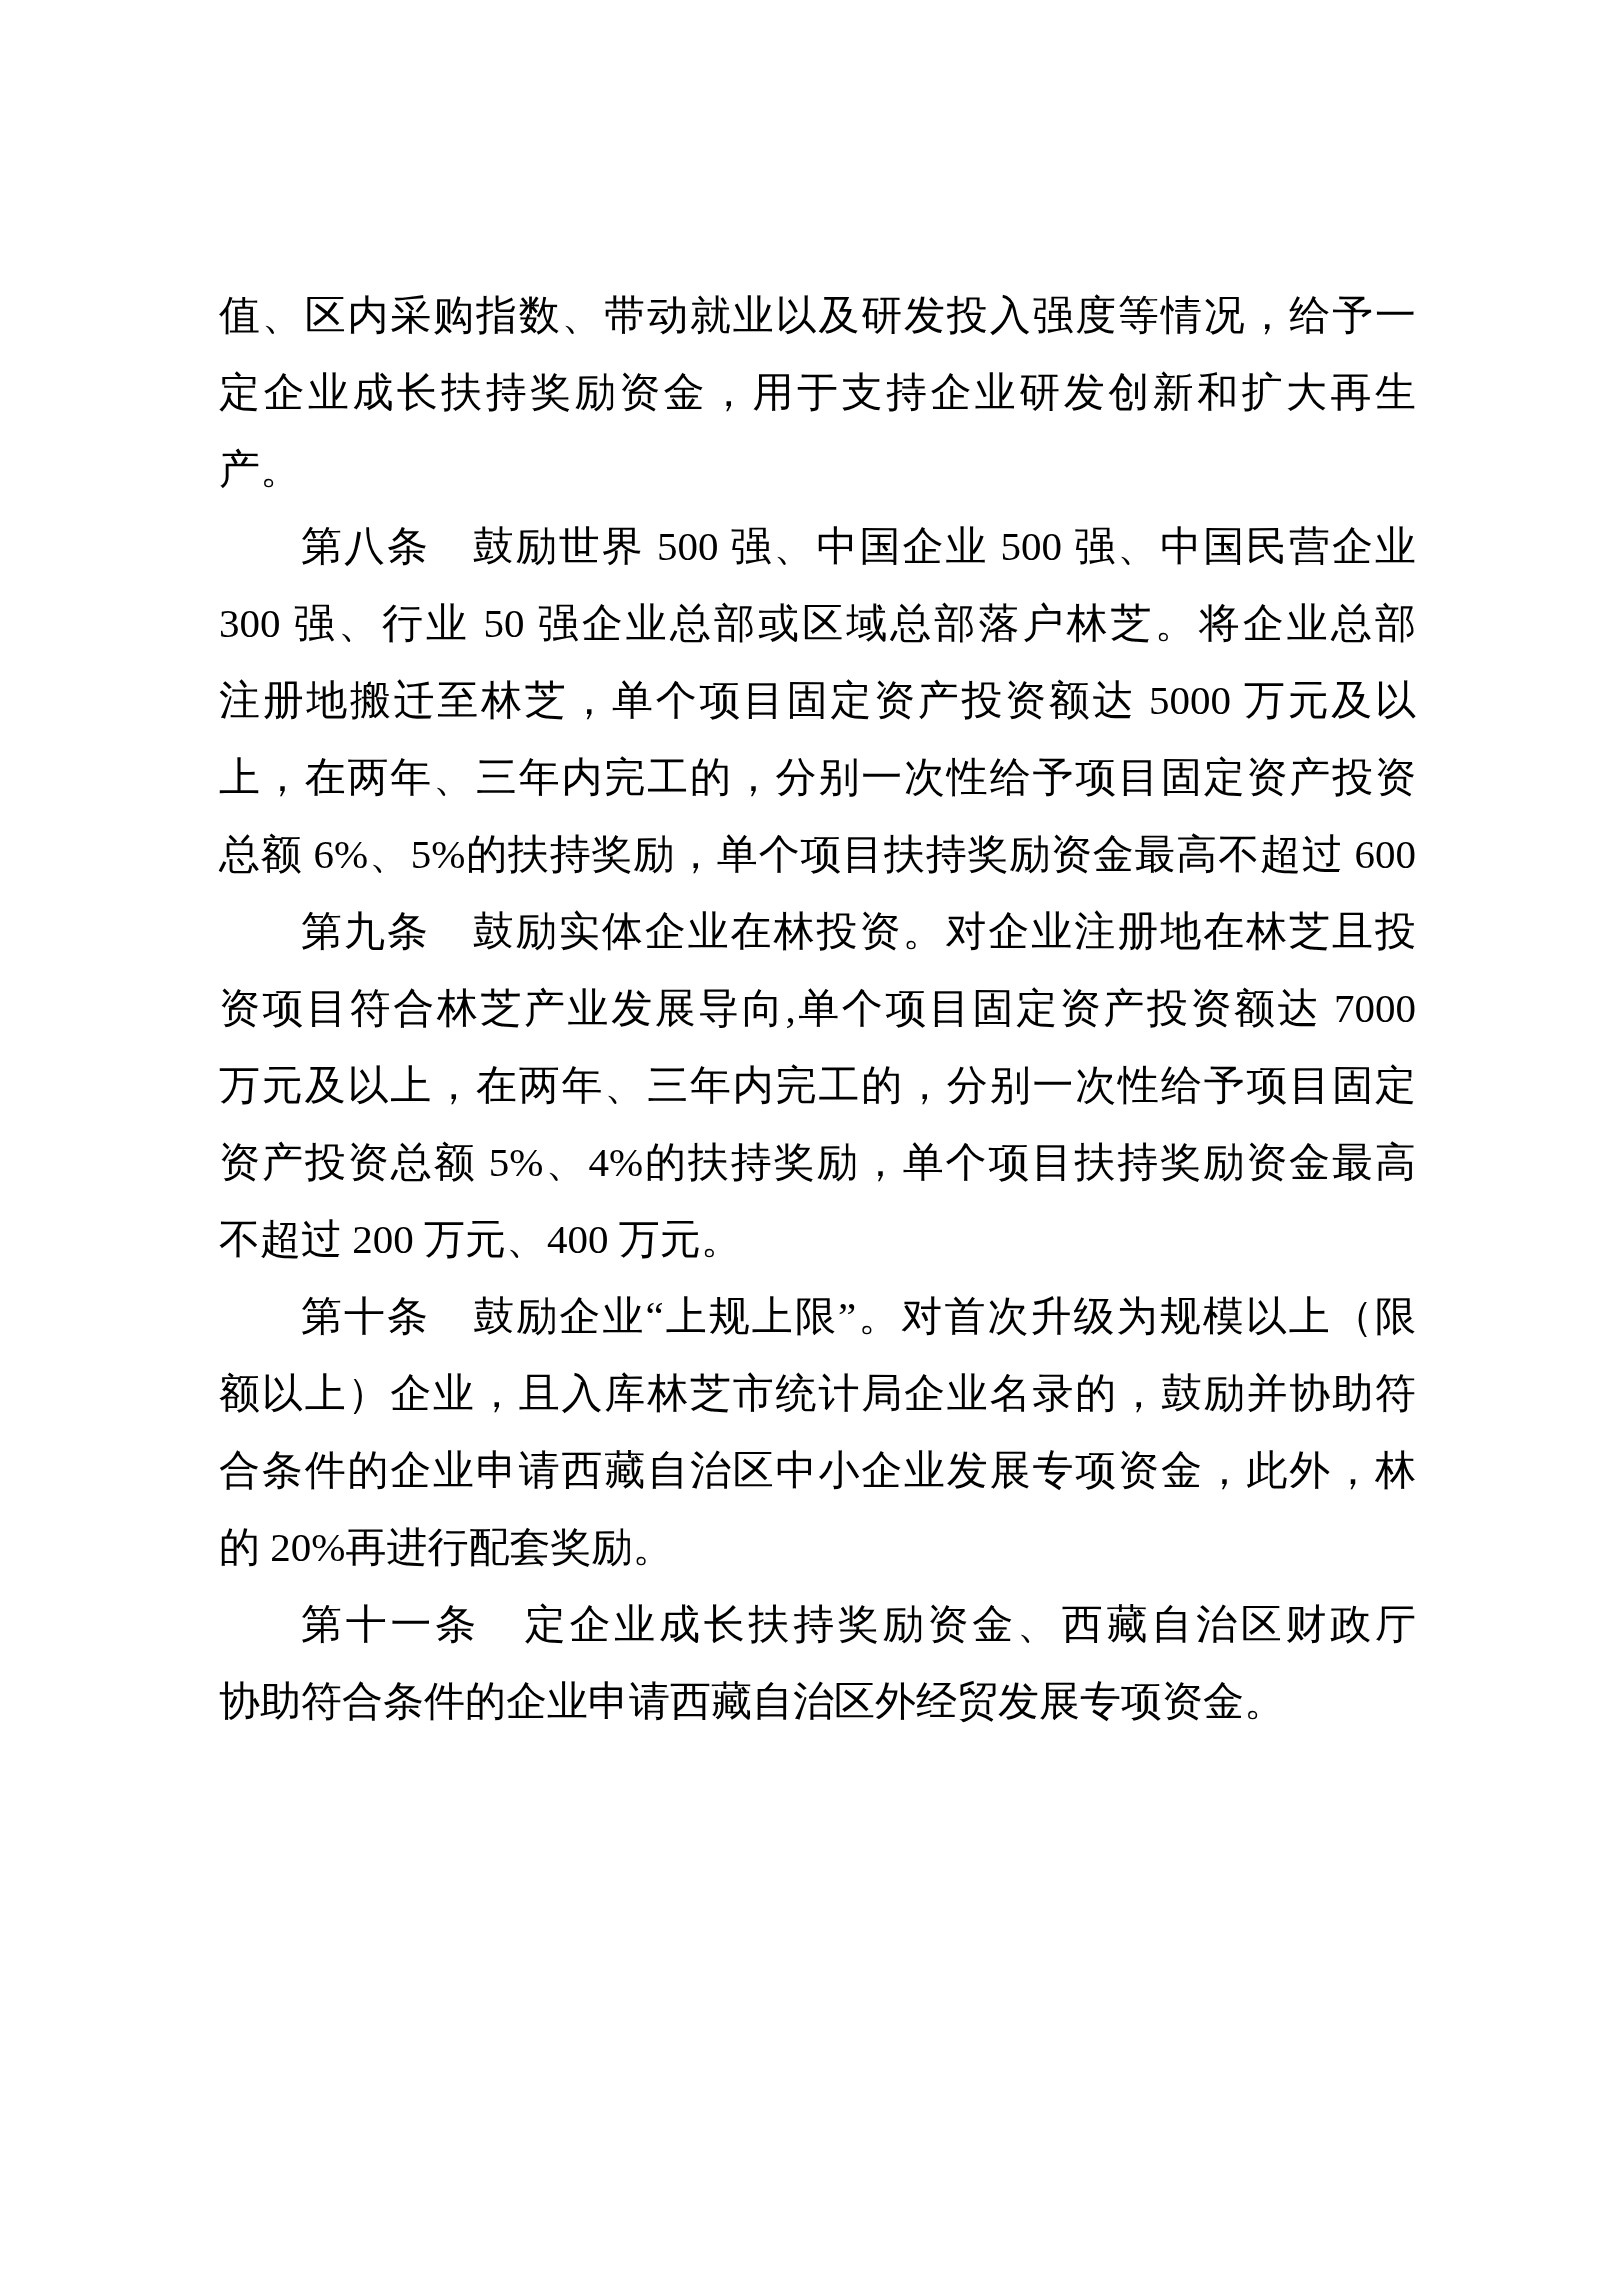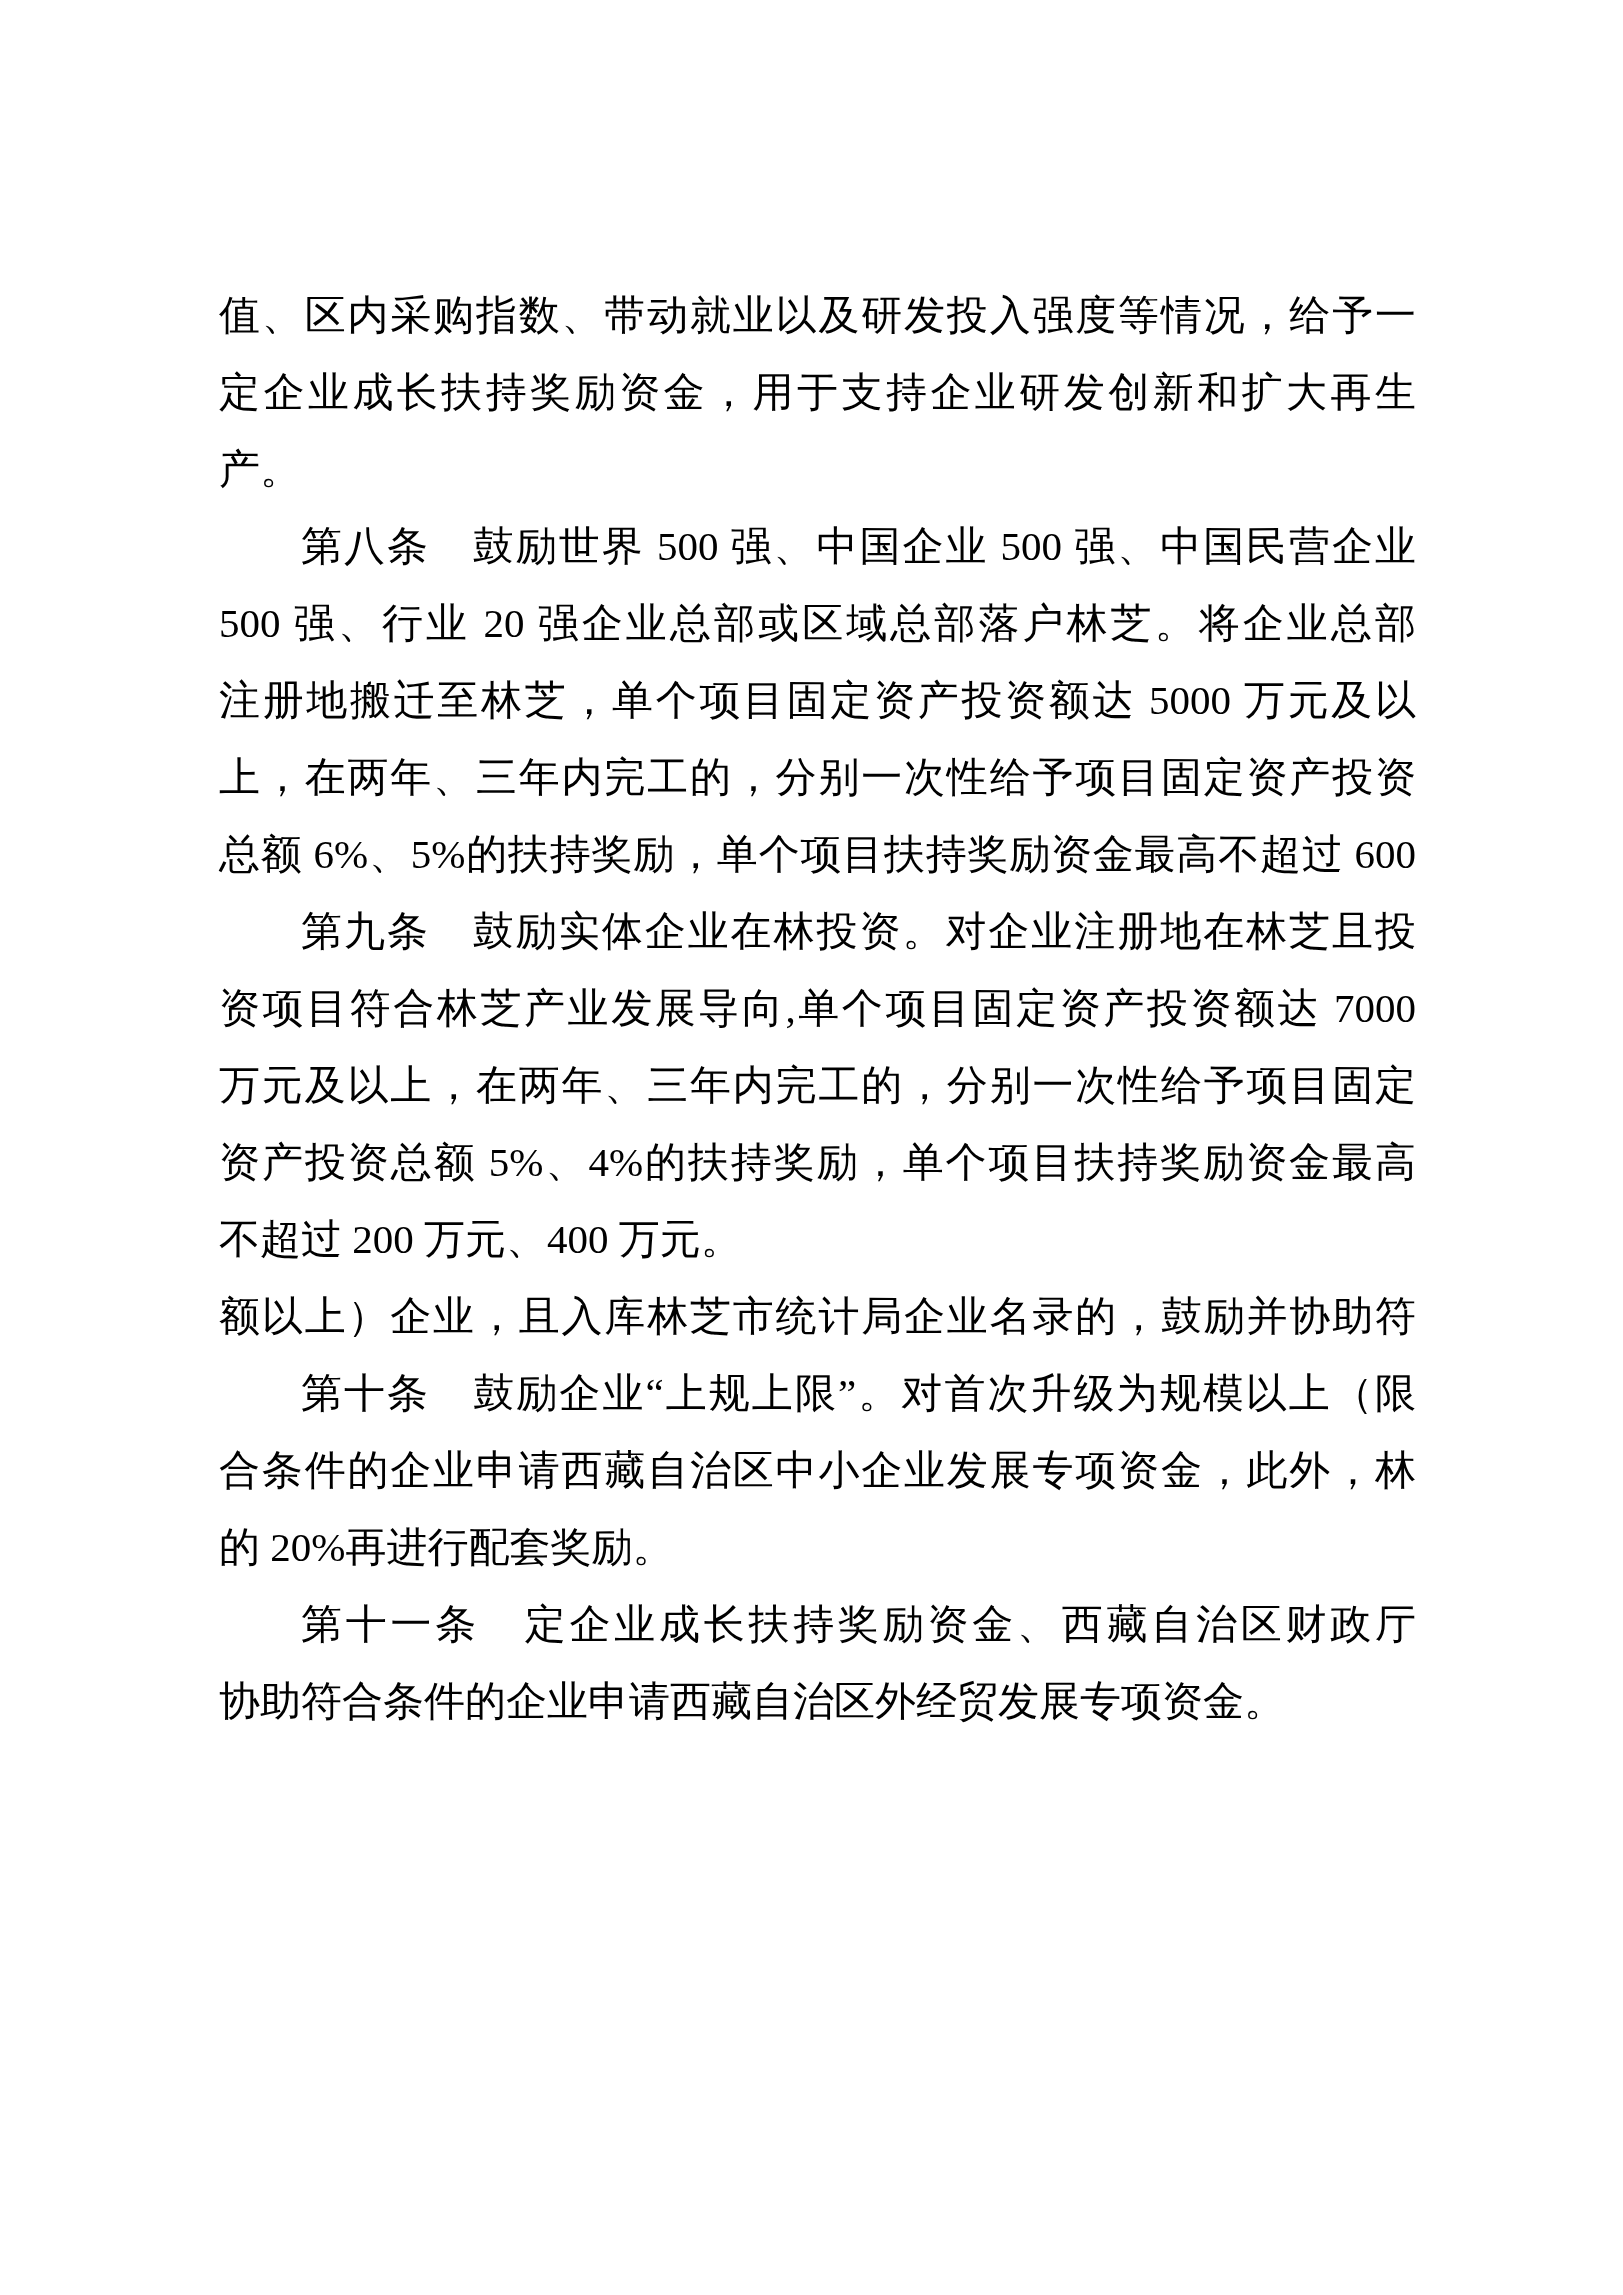--- a/index.html
+++ b/index.html
@@ -50,37 +50,37 @@
   <main class="content">
 
     <div class="para">
       <div class="ln">值、区内采购指数、带动就业以及研发投入强度等情况，给予一</div>
       <div class="ln">定企业成长扶持奖励资金，用于支持企业研发创新和扩大再生</div>
       <div class="ln last">产。</div>
     </div>
 
     <div class="para">
       <div class="ln ind">第八条　鼓励世界 500 强、中国企业 500 强、中国民营企业</div>
-      <div class="ln">500 强、行业 20 强企业总部或区域总部落户林芝。将企业总部</div>
+      <div class="ln">300 强、行业 50 强企业总部或区域总部落户林芝。将企业总部</div>
       <div class="ln">注册地搬迁至林芝，单个项目固定资产投资额达 5000 万元及以</div>
       <div class="ln">上，在两年、三年内完工的，分别一次性给予项目固定资产投资</div>
       <div class="ln">总额 6%、5%的扶持奖励，单个项目扶持奖励资金最高不超过 600</div>
     </div>
 
     <div class="para">
       <div class="ln ind">第九条　鼓励实体企业在林投资。对企业注册地在林芝且投</div>
       <div class="ln">资项目符合林芝产业发展导向,单个项目固定资产投资额达 7000</div>
       <div class="ln">万元及以上，在两年、三年内完工的，分别一次性给予项目固定</div>
       <div class="ln">资产投资总额 5%、4%的扶持奖励，单个项目扶持奖励资金最高</div>
       <div class="ln last">不超过 200 万元、400 万元。</div>
     </div>
 
     <div class="para">
+      <div class="ln ind">第十条　鼓励企业“上规上限”。对首次升级为规模以上（限</div>
       <div class="ln">额以上）企业，且入库林芝市统计局企业名录的，鼓励并协助符</div>
-      <div class="ln ind">第十条　鼓励企业“上规上限”。对首次升级为规模以上（限</div>
       <div class="ln">合条件的企业申请西藏自治区中小企业发展专项资金，此外，林</div>
       <div class="ln last">的 20%再进行配套奖励。</div>
     </div>
 
     <div class="para">
       <div class="ln ind">第十一条　定企业成长扶持奖励资金、西藏自治区财政厅</div>
       <div class="ln last">协助符合条件的企业申请西藏自治区外经贸发展专项资金。</div>
     </div>
 
   </main>

